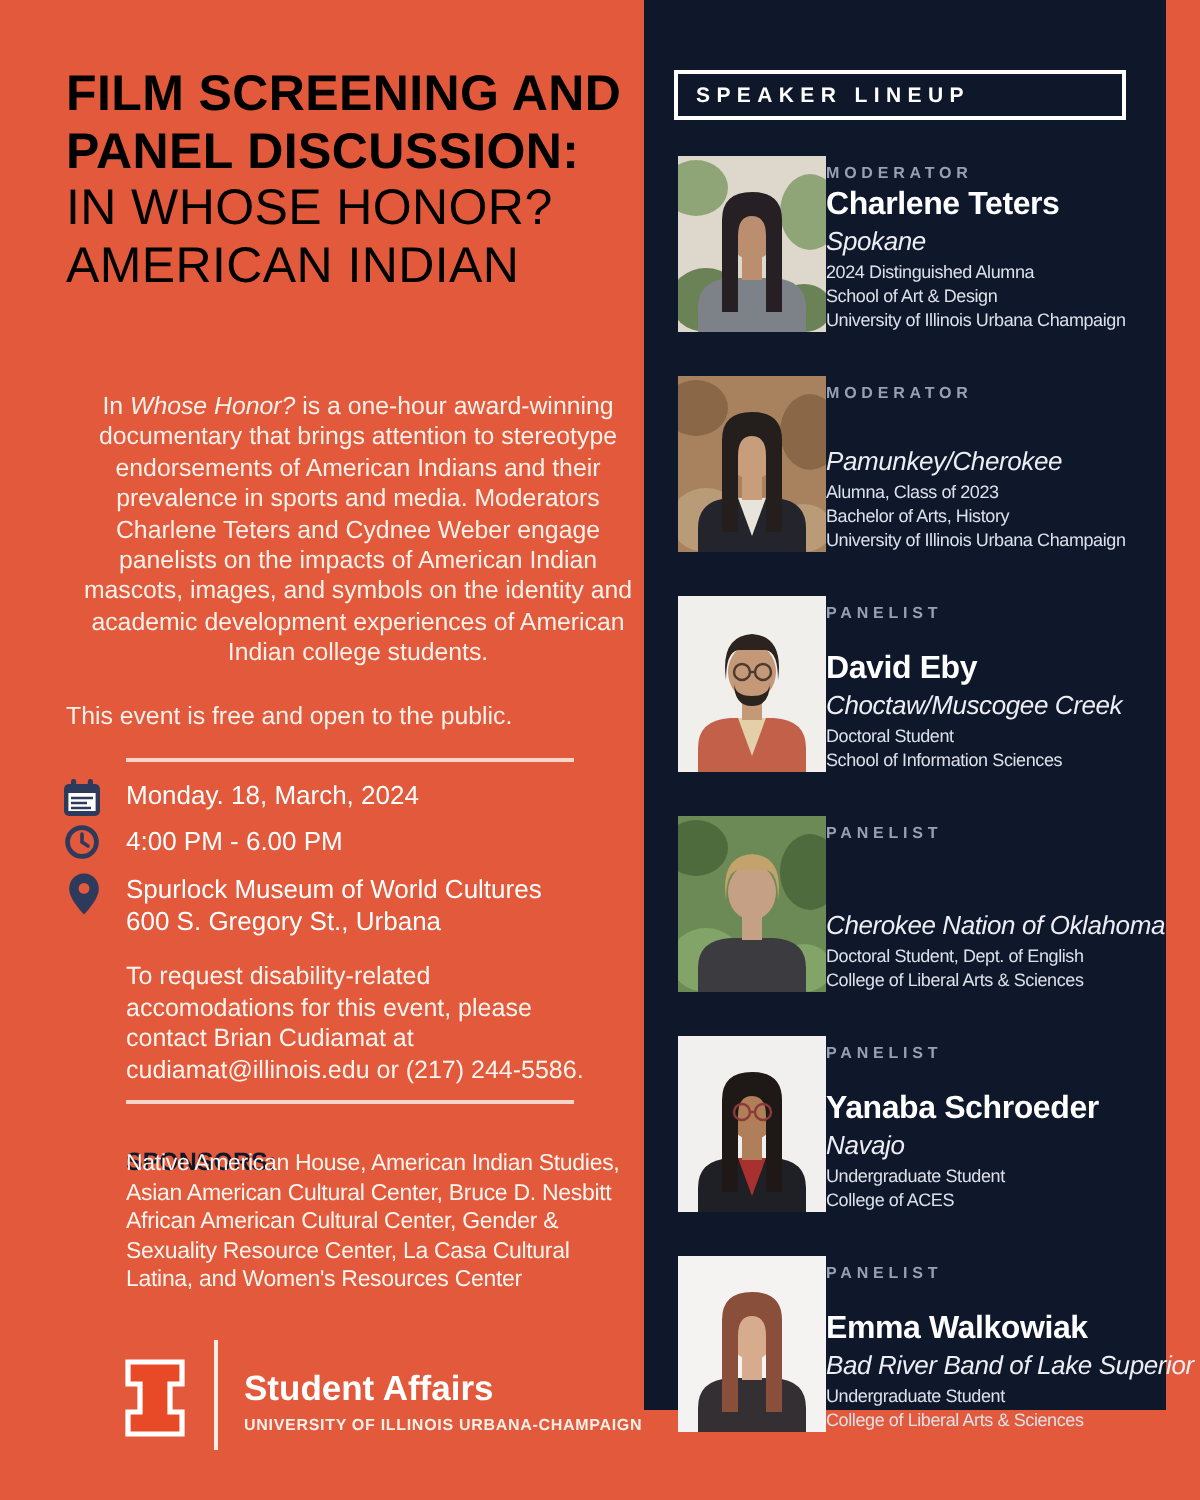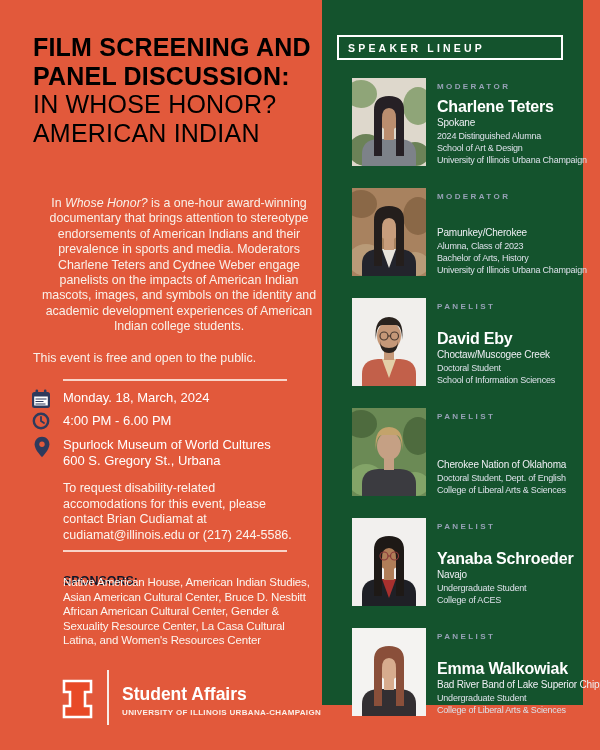--- a/index.html
+++ b/index.html
@@ -35,34 +35,34 @@
 
   .sponsors-h{left:63px;top:558px;font-size:12.5px;font-weight:700;color:#0f172a;margin-top:16px;}
   .sponsors{left:63px;top:575px;font-size:11.5px;letter-spacing:-.15px;line-height:14.6px;
             color:#FCF5EF;white-space:pre-line;}
 
   .logo-divider{left:107px;top:670px;width:1.5px;height:55px;background:#F8EDE6;}
   .wordmark{left:122px;top:684px;font-size:17.5px;font-weight:700;color:#FFFFFF;}
   .uni-line{left:122px;top:708px;font-size:8px;font-weight:700;letter-spacing:.35px;color:#FBEFE8;}
 
   
-  .right-panel{left:322px;top:0;width:261px;height:705px;background:#14532d;}
+  .right-panel{left:322px;top:0;width:261px;height:705px;background:#0f172a;}
   .lineup-box{position:absolute;left:15px;top:35px;width:213px;height:21px;
               border:2px solid #FFFFFF;display:flex;align-items:center;padding-left:9px;}
   .lineup-box span{font-size:10.5px;font-weight:700;letter-spacing:3.2px;color:#FFFFFF;}
 
-  .speaker{position:absolute;left:30px;width:238px;height:88px;display:flex;gap:11px;justify-content:center;}
+  .speaker{position:absolute;left:17px;width:238px;height:88px;display:flex;justify-content:center;}
   .sp0{top:78px;} .sp1{top:188px;} .sp2{top:298px;} .sp3{top:408px;} .sp4{top:518px;} .sp5{top:628px;}
   .photo{width:74px;height:88px;flex:none;background:#cfcfcf;overflow:hidden;}
   .photo svg{display:block;}
   .sp-text{flex:1;display:flex;flex-direction:column;justify-content:space-between;
            padding:4px 0 0 0;min-width:0;}
   .sp-role{font-size:8px;font-weight:700;letter-spacing:2.4px;color:#97A1B6;}
   .sp-name{font-size:16px;font-weight:700;letter-spacing:-.2px;color:#FFFFFF;margin-bottom:1px;white-space:nowrap;}
-  .sp-tribe{font-size:10px;letter-spacing:-.2px;color:#EDEEF3;margin-bottom:2px;white-space:nowrap;}
+  .sp-tribe{font-size:13px;font-style:italic;letter-spacing:-.2px;color:#EDEEF3;margin-bottom:2px;white-space:nowrap;}
   .sp-details{font-size:9px;letter-spacing:-.2px;line-height:12px;color:#DCE0E9;white-space:pre;}
 
   .icon{line-height:0;}
 </style>
 </head>
 <body>
 
 <div class="abs title">
   <div class="t-bold">FILM SCREENING AND</div>
   <div class="t-bold">PANEL DISCUSSION:</div>

